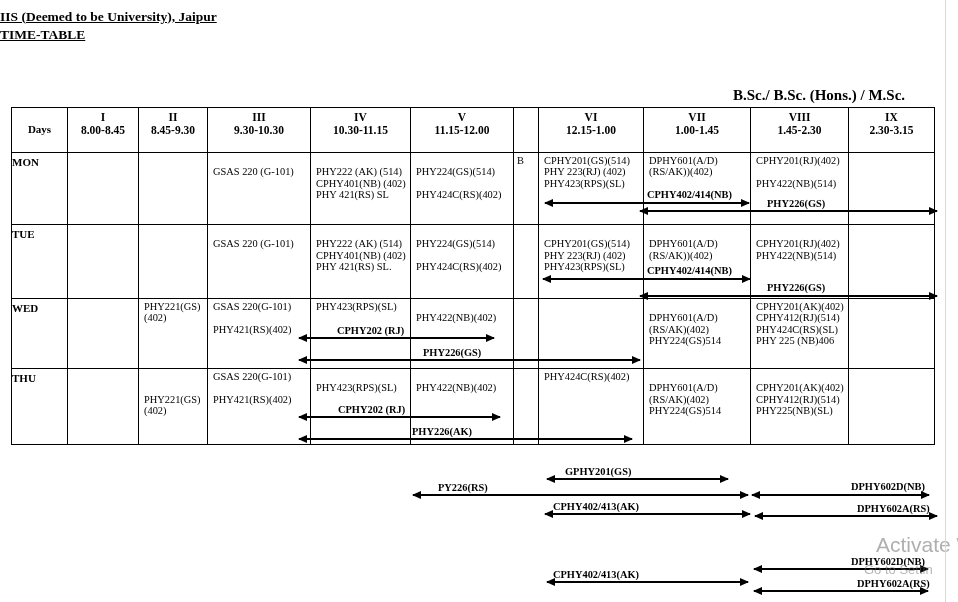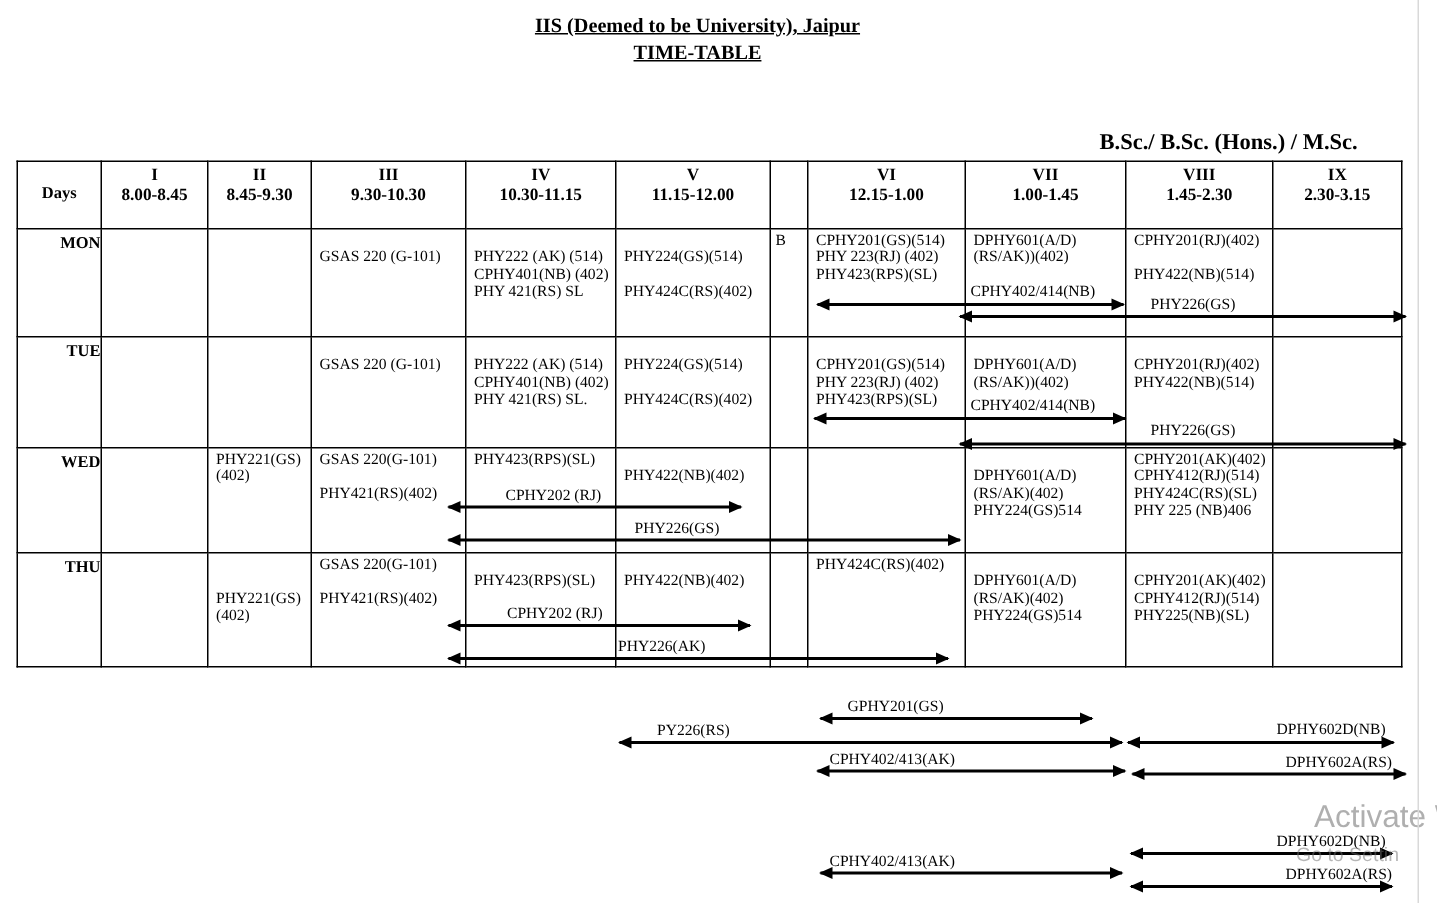--- a/index.html
+++ b/index.html
@@ -1,35 +1,35 @@
 <!DOCTYPE html>
 <html><head>
 <meta charset="utf-8">
 <style>
   html,body{margin:0;padding:0;background:#fff;}
   .stage{position:relative;width:958px;height:602px;background:#ffffff;overflow:hidden;
          font-family:"Liberation Serif",serif;color:#000;}
-  .titles{position:absolute;top:9px;left:0;width:930px;text-align:center;font-weight:bold;}
+  .titles{position:absolute;top:9px;left:0;width:930px;font-weight:bold;}
   .t-line1,.t-line2{font-size:13.5px;text-decoration:underline;margin-bottom:2px;}
   .t-line3,.t-line4{font-size:13px;margin-bottom:2px;}
   .prog-label{position:absolute;top:87px;left:733px;font-weight:bold;font-size:15px;white-space:nowrap;}
   table.tt{position:absolute;left:11px;top:107px;width:923px;border-collapse:collapse;table-layout:fixed;}
   .tt th,.tt td{border:1.6px solid #000;overflow:hidden;}
   .tt th{font-size:11.5px;font-weight:bold;text-align:center;vertical-align:top;padding-top:3px;line-height:13px;}
   .tt th.days-th{vertical-align:middle;padding-top:0;font-size:11px;}
   .tt td{font-size:10.4px;line-height:11.3px;vertical-align:top;text-align:left;
          padding:2px 1px 0 5px;white-space:pre-line;}
-  .tt td.day-td{font-weight:bold;font-size:11px;text-align:right;padding:4px 0 0 0;}
+  .tt td.day-td{font-weight:bold;font-size:11px;text-align:left;padding:4px 0 0 0;}
   .arrow{position:absolute;height:2px;background:#000;}
   .arrow::before{content:"";position:absolute;left:-1px;top:-3.5px;width:0;height:0;
          border-top:4.5px solid transparent;border-bottom:4.5px solid transparent;border-right:9px solid #000;}
   .arrow::after{content:"";position:absolute;right:-1px;top:-3.5px;width:0;height:0;
          border-top:4.5px solid transparent;border-bottom:4.5px solid transparent;border-left:9px solid #000;}
   .arrow-label{position:absolute;font-size:10.4px;line-height:11px;white-space:nowrap;
-         font-family:"Liberation Serif",serif;}
+         font-family:"Liberation Serif",serif;font-weight:bold;}
   .wm1{position:absolute;left:876px;top:533px;font-family:"Liberation Sans",sans-serif;
        font-size:21px;color:rgba(110,110,110,0.55);white-space:nowrap;}
   .wm2{position:absolute;left:864px;top:562px;font-family:"Liberation Sans",sans-serif;
        font-size:13px;color:rgba(110,110,110,0.5);white-space:nowrap;}
   .edge-line{position:absolute;left:945px;top:0;width:1px;height:602px;background:#d9d9d9;}
 </style>
 </head>
 <body>
 
 <div class="stage">

